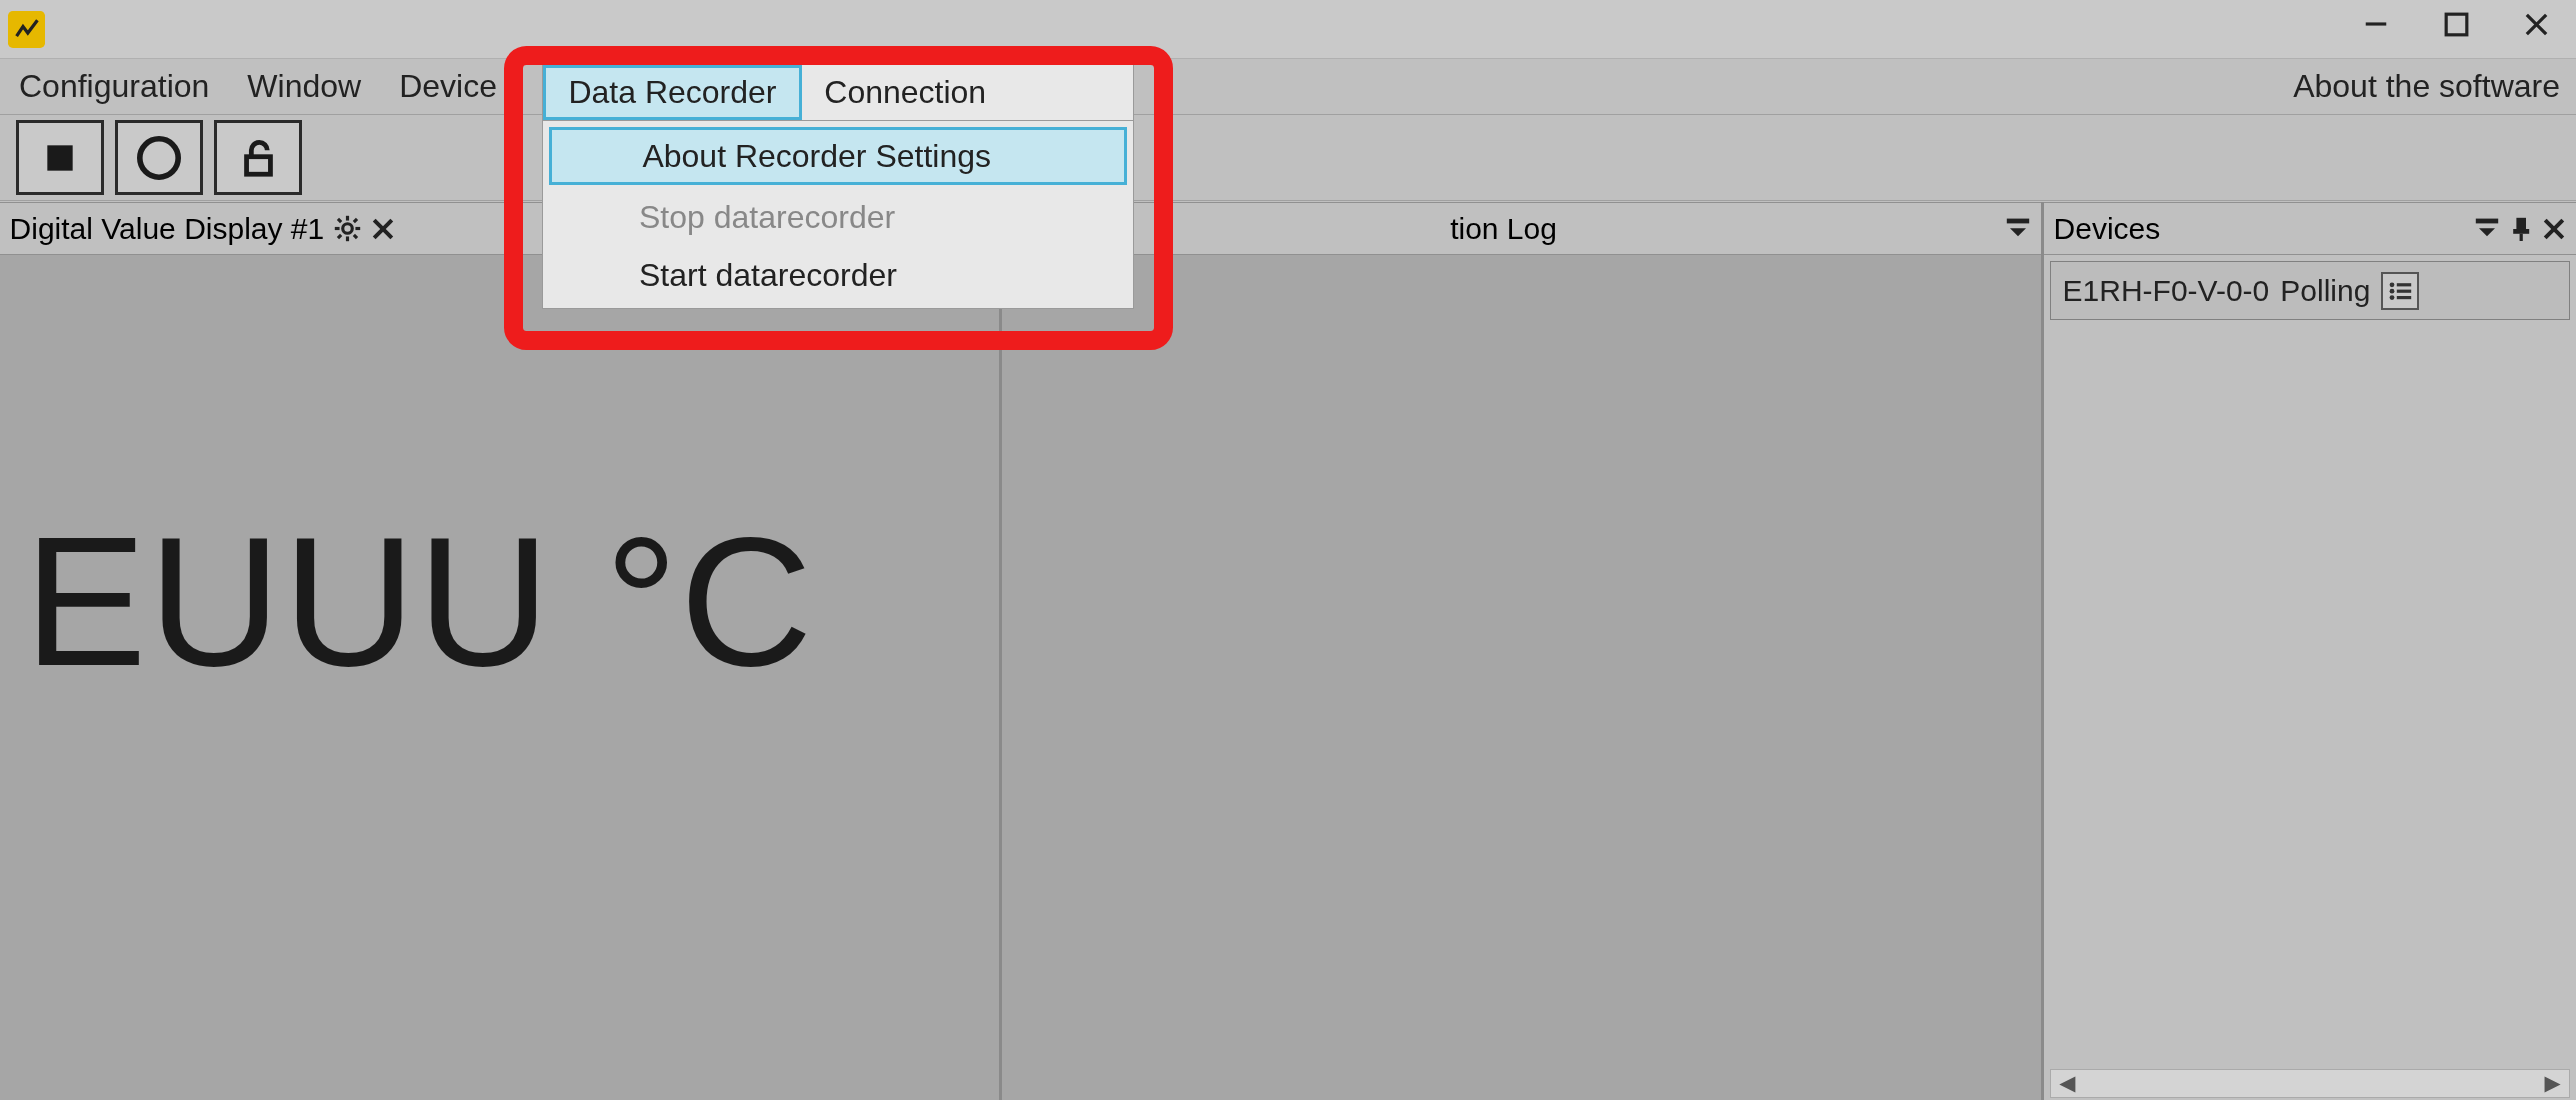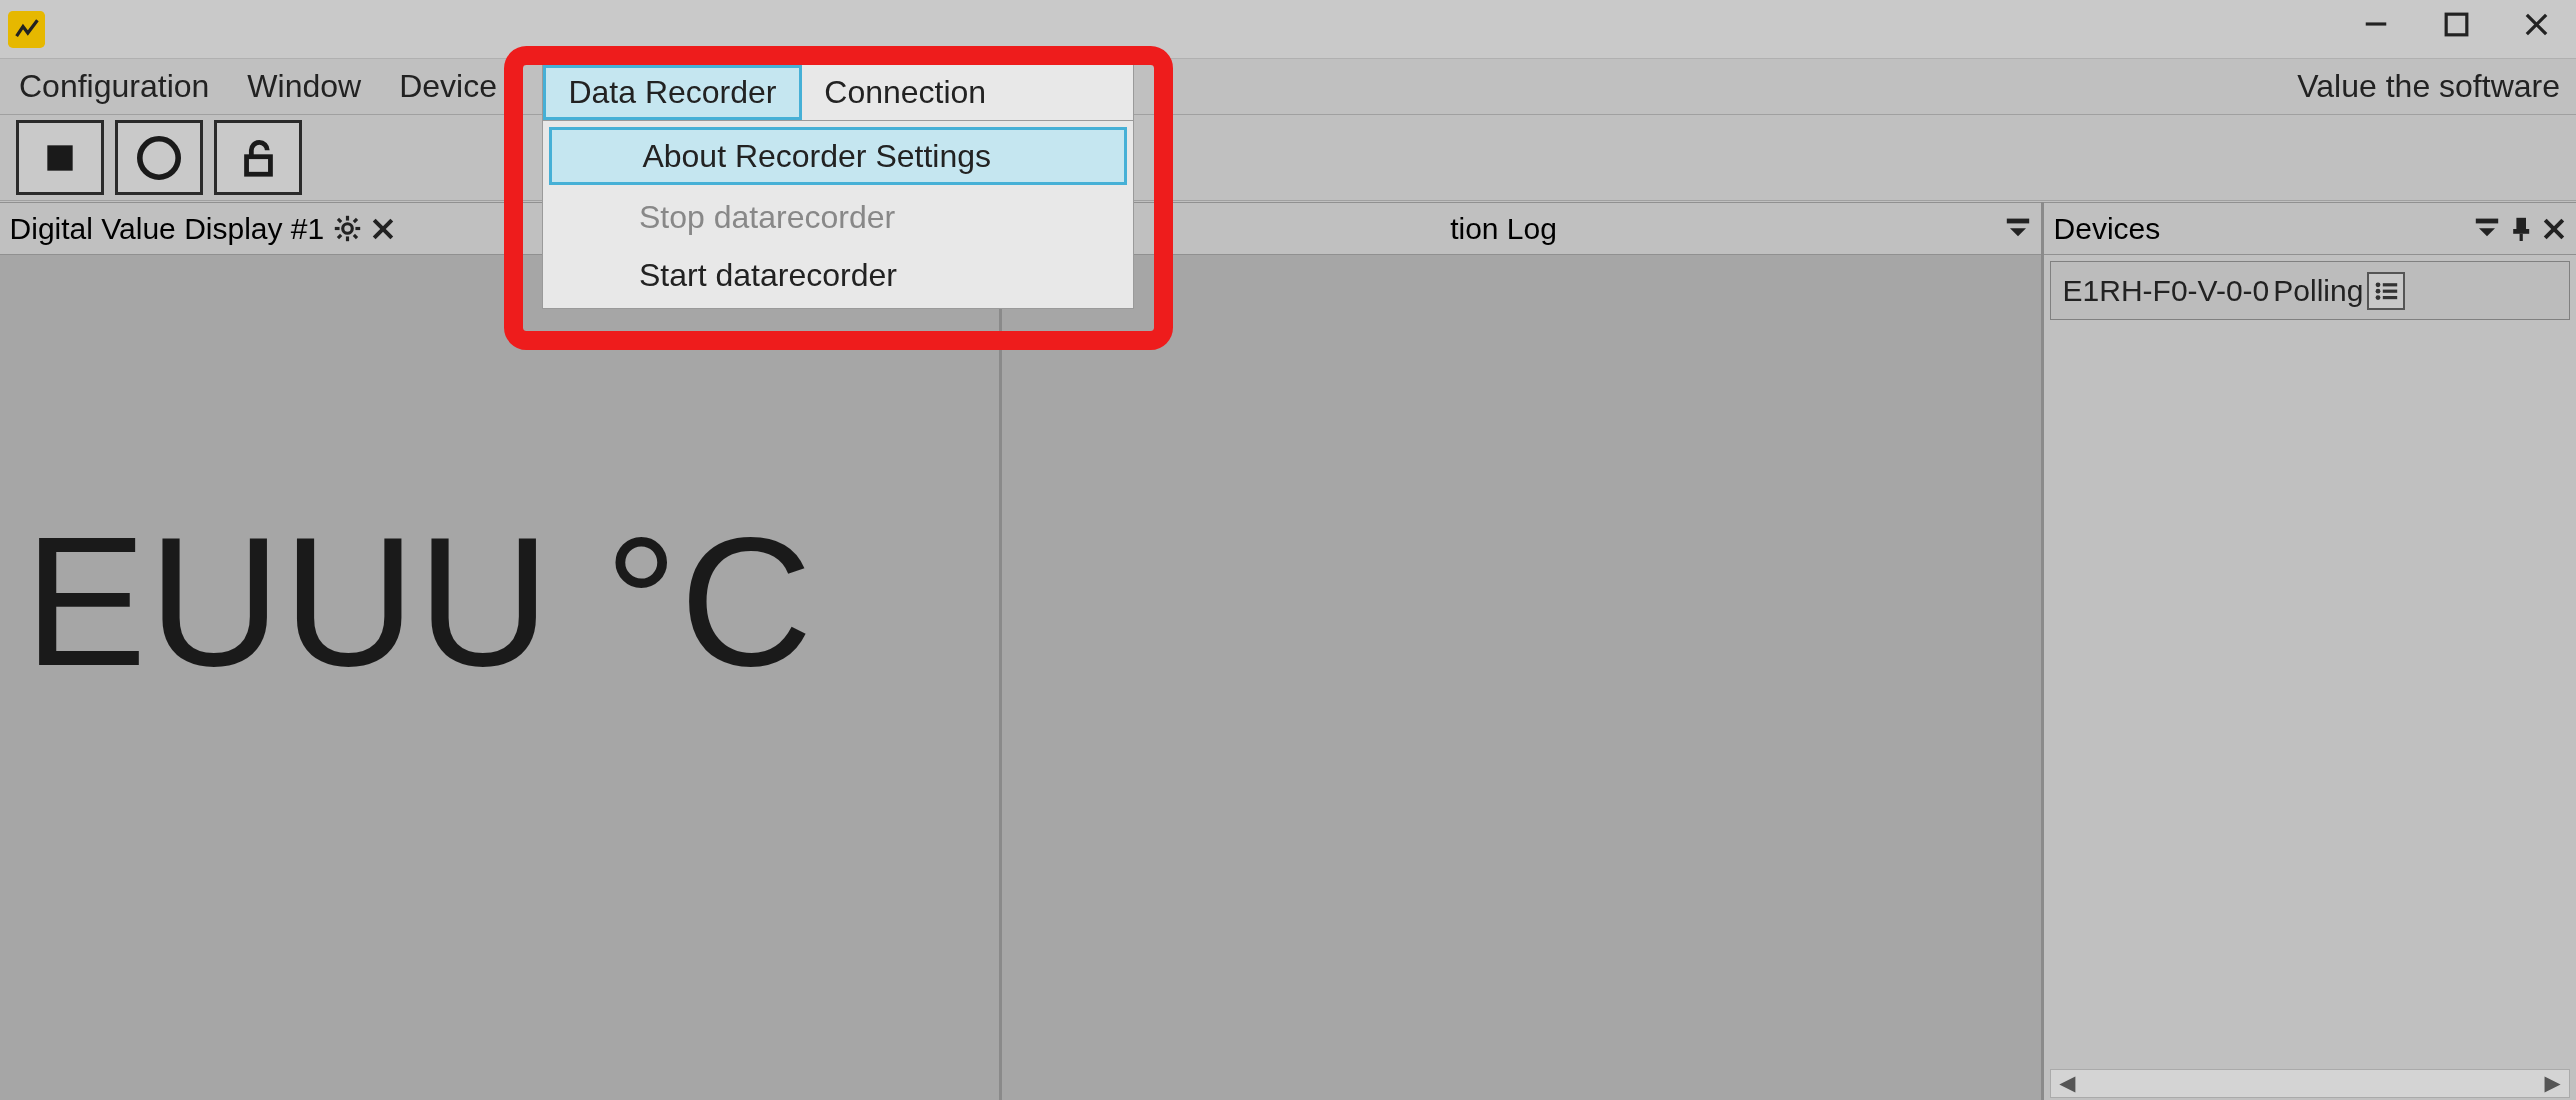--- a/index.html
+++ b/index.html
@@ -155,21 +155,21 @@
   }
   .device-row {
     height: 59px;
     border: 1.6px solid #808080;
     margin: 6.4px;
     display: flex;
     align-items: center;
     padding: 0 11.2px;
     font-size: 30px;
     color: #222;
-    gap: 4px;
+    gap: 11px;
     background: #bcbcbc;
   }
   .device-row .name { flex: 0 0 auto; }
   .device-row .status { flex: 0 0 auto; }
   .list-icon {
     width: 38px; height: 38px;
     border: 2.4px solid #555;
     display: flex; align-items:center; justify-content:center;
     background: #c9c9c9;
   }
@@ -279,21 +279,21 @@
           </svg>
       </div>
     </div>
   </div>
 
   <div class="menubar">
     <div class="menu-item">Configuration</div>
     <div class="menu-item">Window</div>
     <div class="menu-item">Device</div>
     <div class="menu-spacer"></div>
-    <div class="menu-right">Value the software</div>
+    <div class="menu-right">About the software</div>
   </div>
 
   <div class="toolbar">
     <div class="tool-btn">
       <svg width="38" height="38" viewBox="0 0 48 48">
           <rect x="8" y="8" width="32" height="32" fill="#1a1a1a"></rect>
         </svg>
     </div>
     <div class="tool-btn">
       <svg width="48" height="48" viewBox="0 0 60 60">

